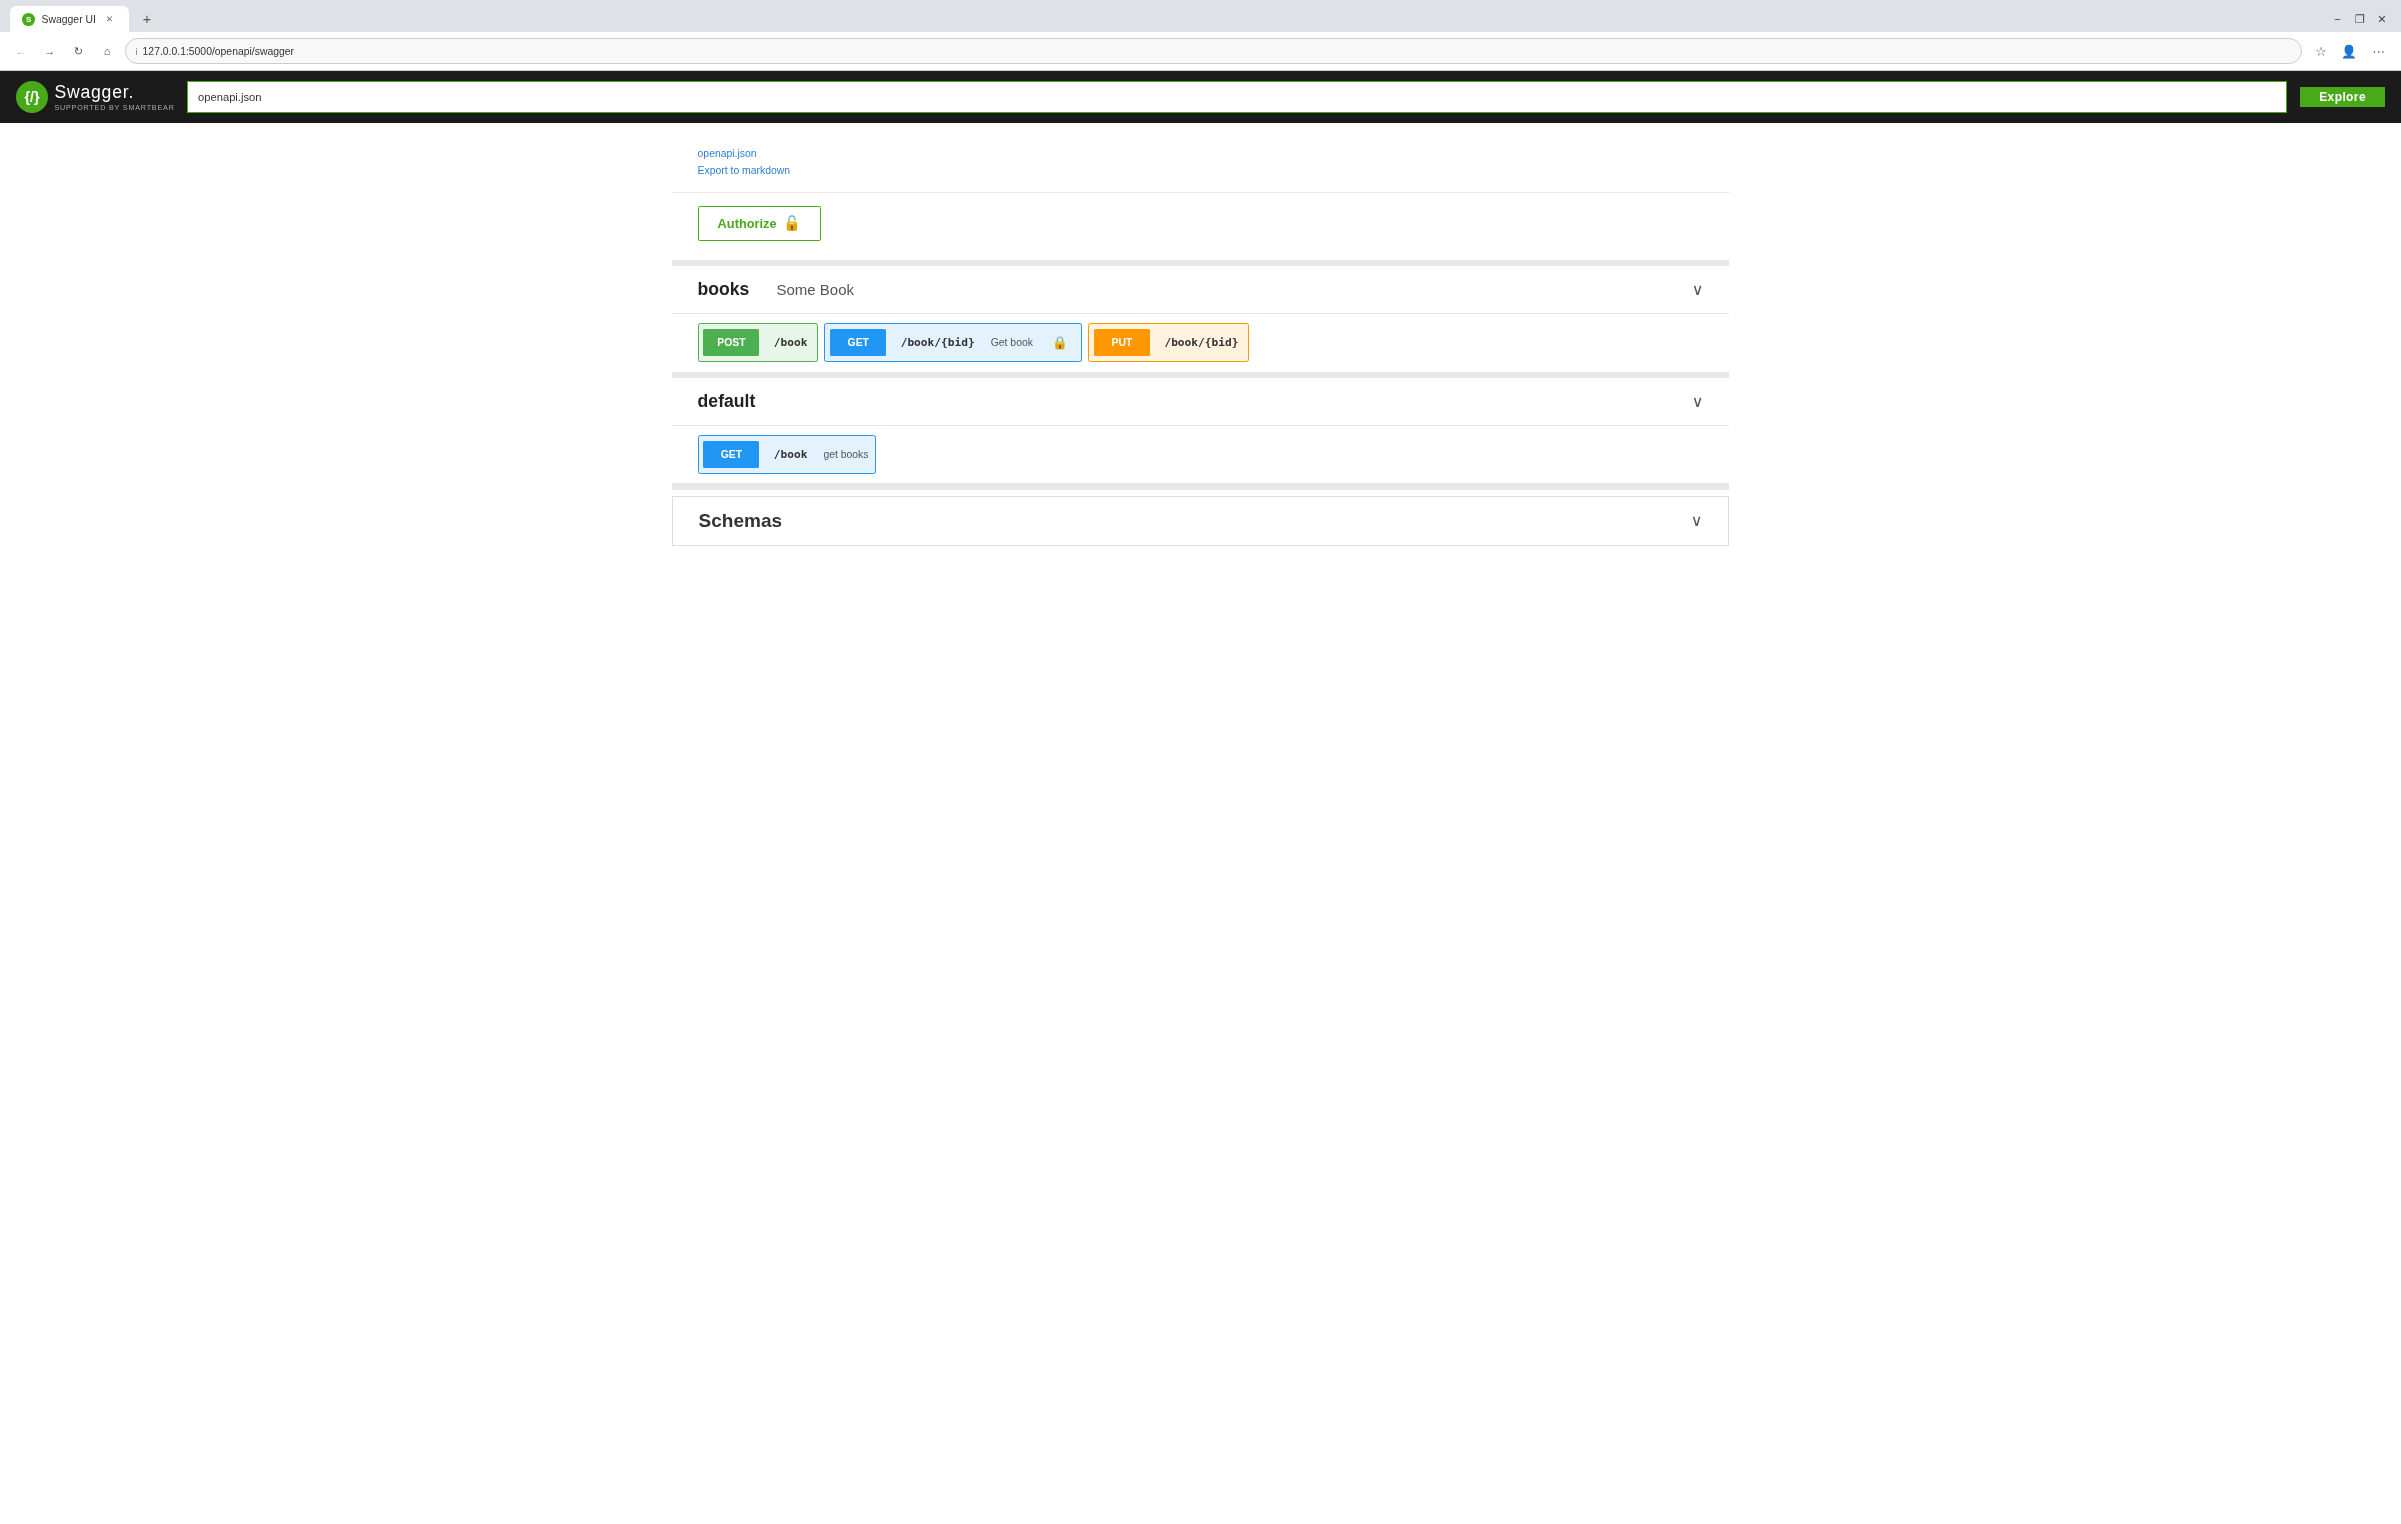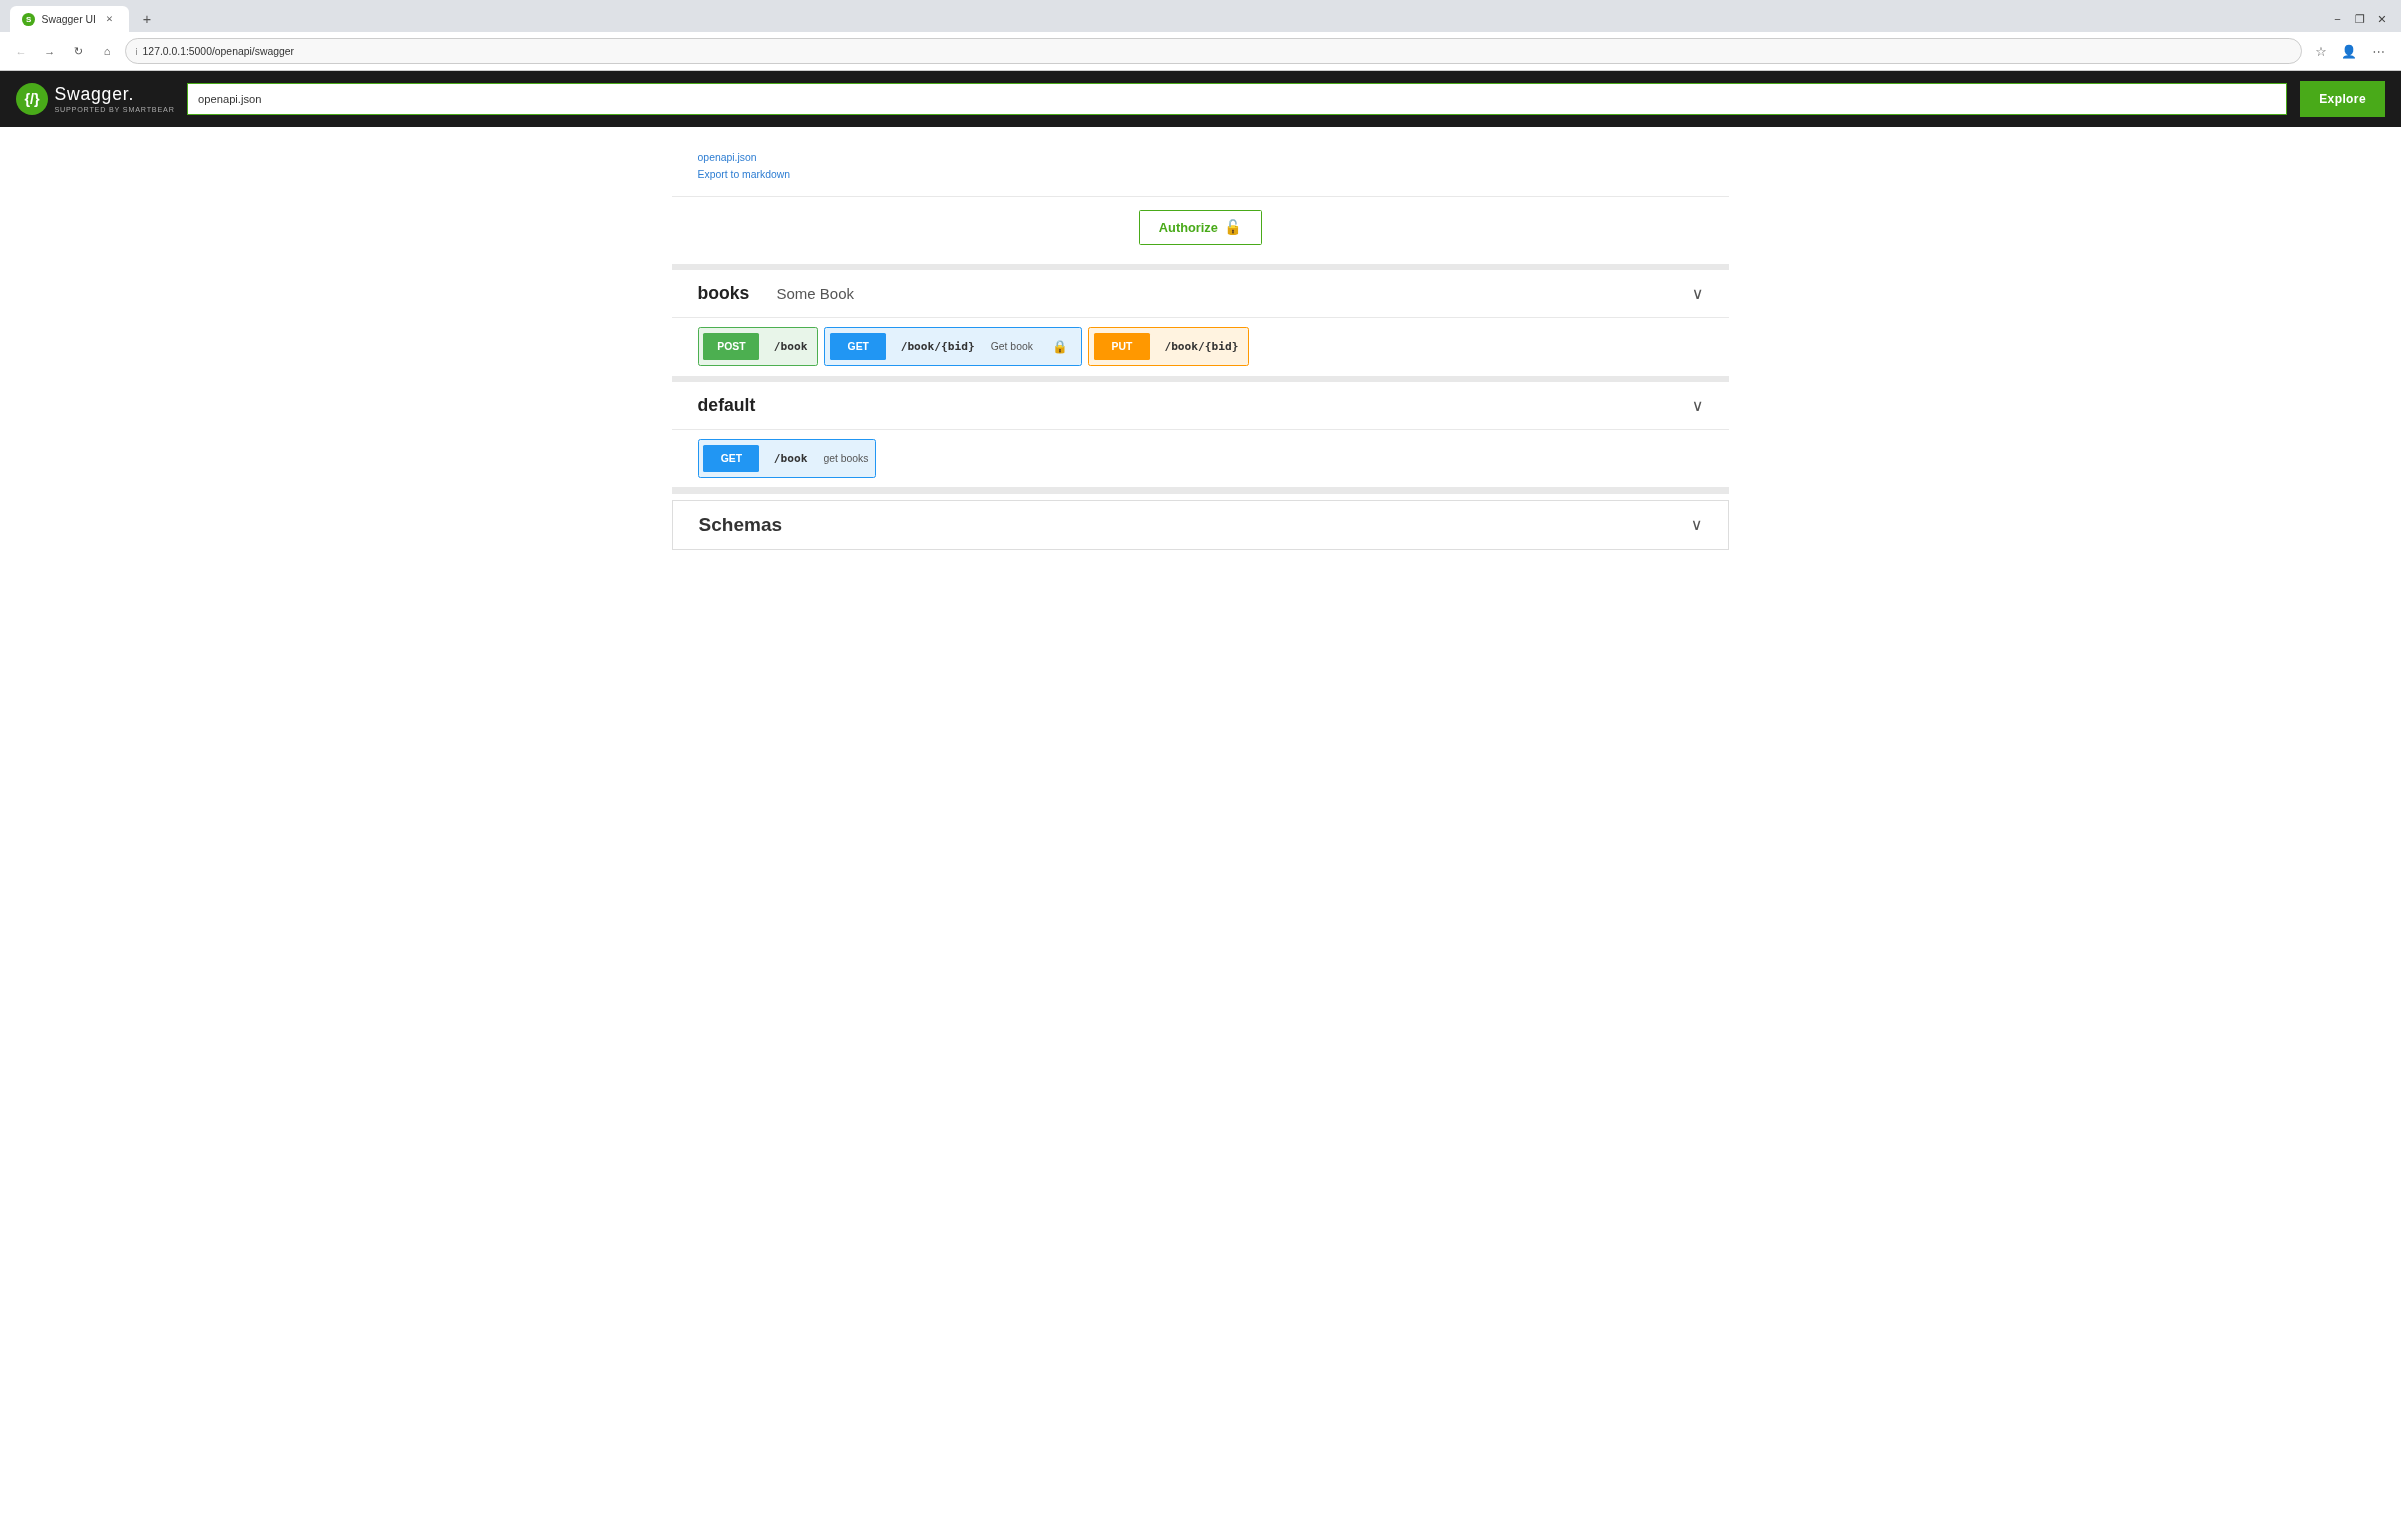--- a/index.html
+++ b/index.html
@@ -194,21 +194,21 @@
       border: 1.6px solid #49aa19;
       padding: 0 9.6px;
       font-size: 11.2px;
       color: #333;
     }
     .explore-btn {
       background: #49aa19;
       color: white;
       border: none;
       padding: 0 19px;
-      height: 36px;
+      height: 20px;
       font-size: 12px;
       font-weight: 600;
       cursor: pointer;
       letter-spacing: 0.4px;
     }
 
     
     .api-info {
       padding: 25.6px 25.6px 16px 25.6px;
       background: #fff;
@@ -248,21 +248,21 @@
     .export-link {
       color: #2d7dd2;
       font-size: 10.4px;
       text-decoration: none;
       cursor: pointer;
     }
 
     
     .authorize-area {
       display: flex;
-      justify-content: center;
+      justify-content: flex-start;
       padding: 12.8px 25.6px 19px 25.6px;
       background: #fff;
     }
     .authorize-btn {
       border: 1.6px solid #49aa19;
       color: #49aa19;
       background: #fff;
       padding: 8px 19px;
       font-size: 12.8px;
       font-weight: 600;

